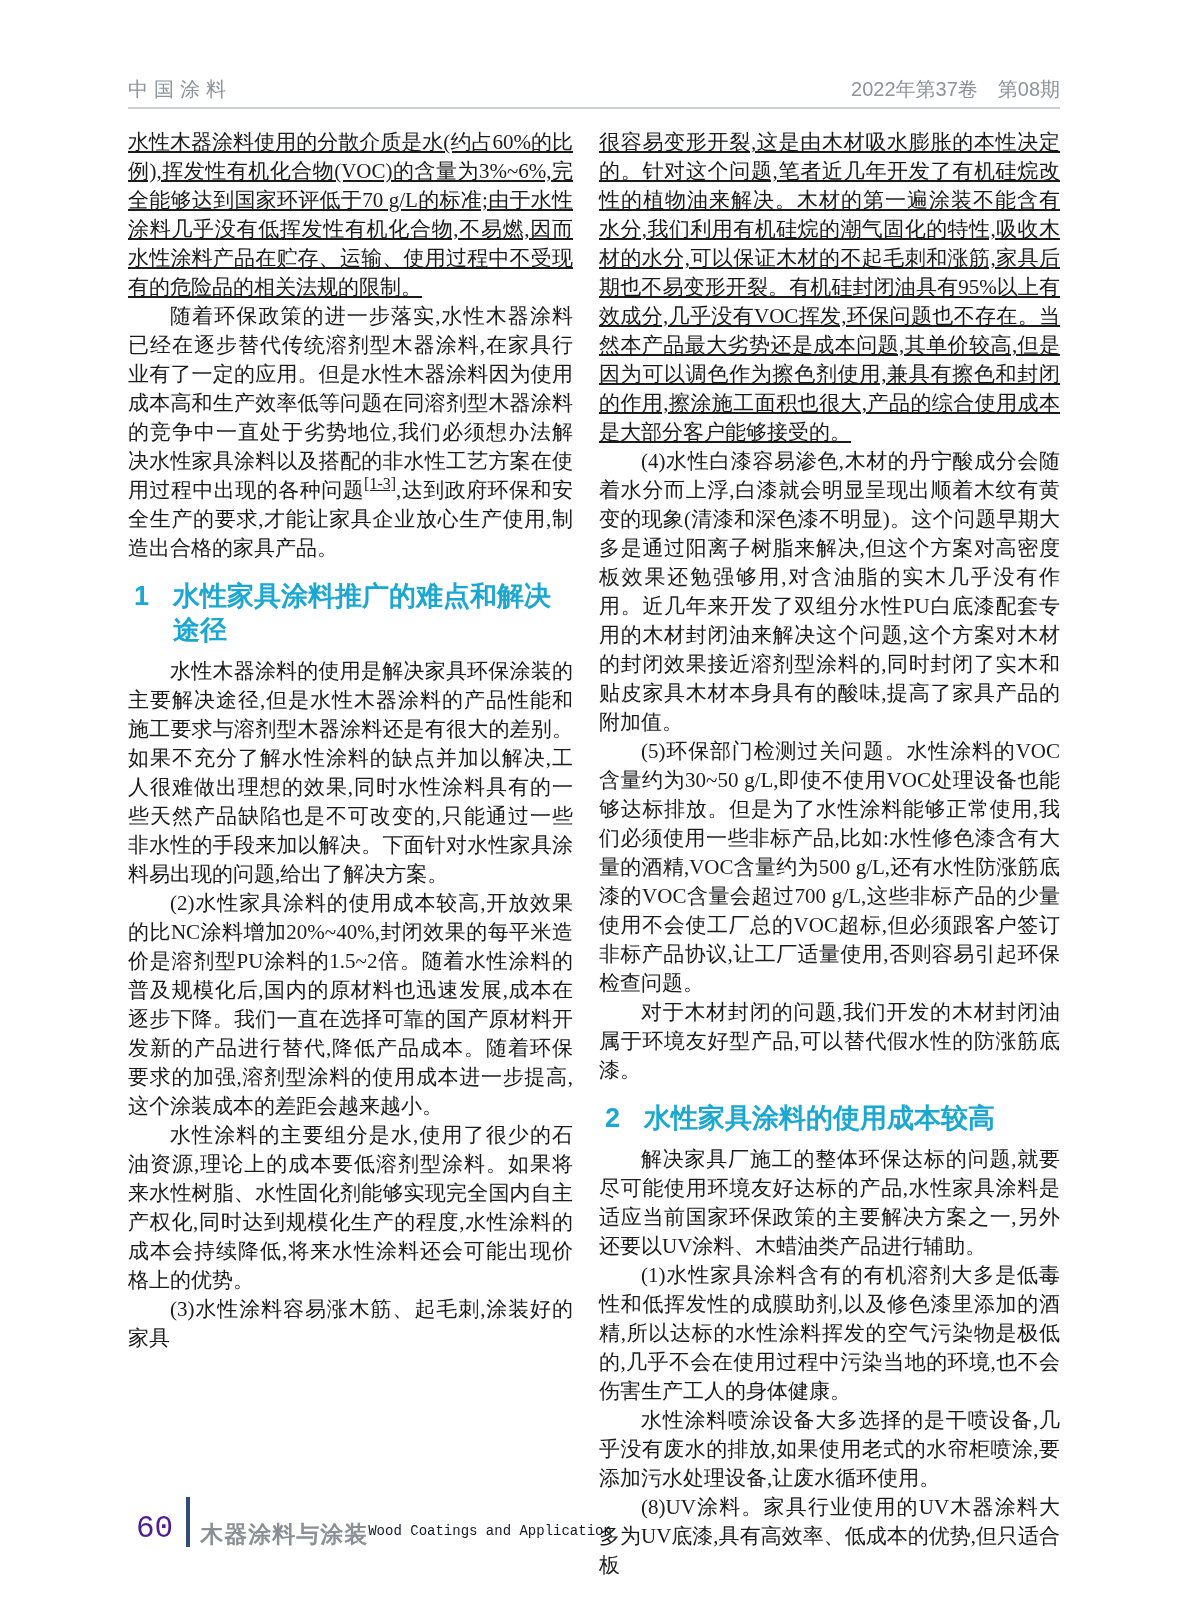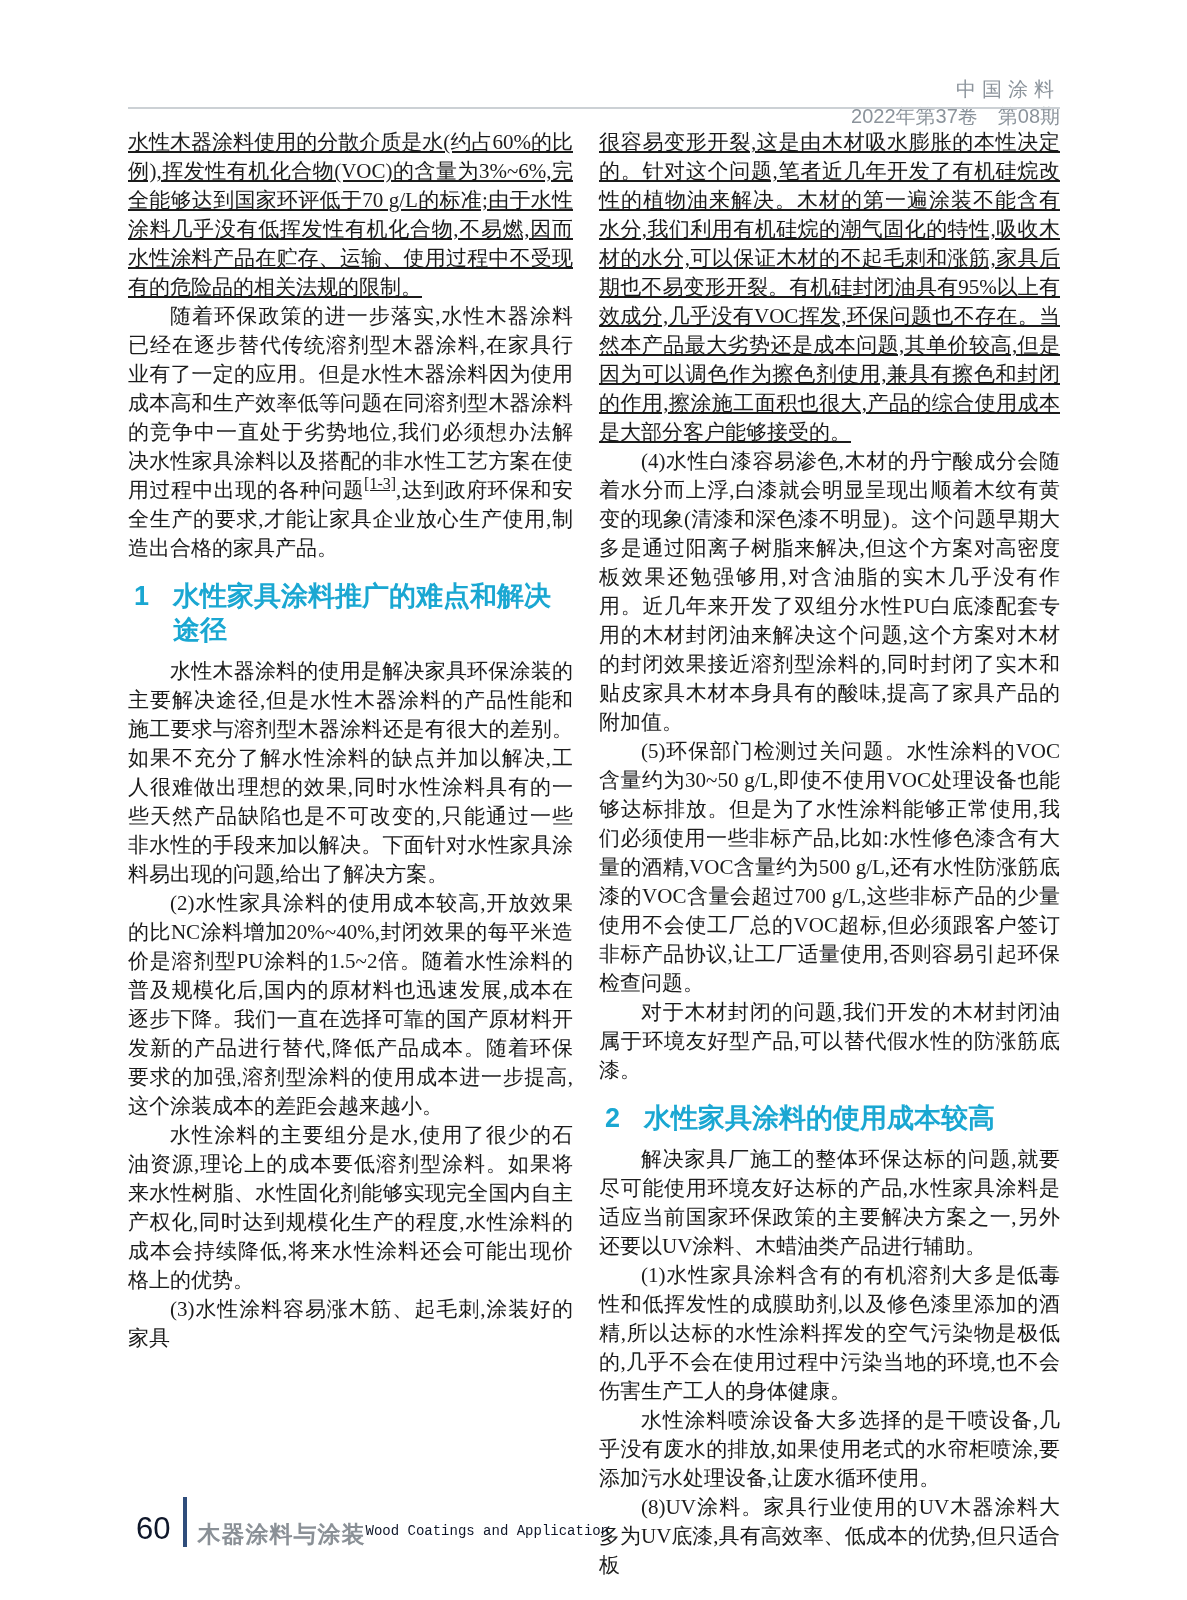--- a/index.html
+++ b/index.html
@@ -9,21 +9,21 @@
     background:#ffffff;
     overflow:hidden;
     font-family:"Liberation Serif","DejaVu Serif",serif;
     color:#1b1b1b;
   }
   
   .header{
     position:absolute;top:76px;left:128px;right:127px;
     display:flex;justify-content:space-between;align-items:flex-end;
     font-family:"Liberation Sans","DejaVu Sans",sans-serif;
-    font-size:20px;color:#8b939b;flex-direction:column;
+    font-size:20px;color:#8b939b;
   }
   .header .journal{letter-spacing:6px;}
   .header-rule{
     position:absolute;top:107px;left:128px;right:127px;
     border-top:2px solid #ccd1d5;height:0;
   }
   
   .columns{
     position:absolute;top:128px;left:128px;width:932px;
     display:flex;gap:26px;
@@ -45,22 +45,22 @@
     font-weight:bold;font-size:27px;line-height:34px;
     color:#1aa7d2;
   }
   .section-heading .num{margin-right:24px;}
   
   .footer{
     position:absolute;left:136px;top:1497px;
     display:flex;align-items:flex-end;
   }
   .footer .pagenum{
-    font-family:Liberation Sans, sans-serif;
-    font-size:31px;line-height:1;color:#0f172a;
+    font-family:Liberation Mono, monospace;
+    font-size:31px;line-height:1;color:#4c1d95;
     margin-right:13px;margin-bottom:3px;
   }
   .footer .bar{
     width:4px;height:50px;background:#2f4d7b;
     margin-right:10px;
   }
   .footer .ftitles{display:flex;flex-direction:row;}
   .footer .cn{
     font-family:"Liberation Sans","DejaVu Sans",sans-serif;
     font-weight:bold;font-size:23px;line-height:26px;

